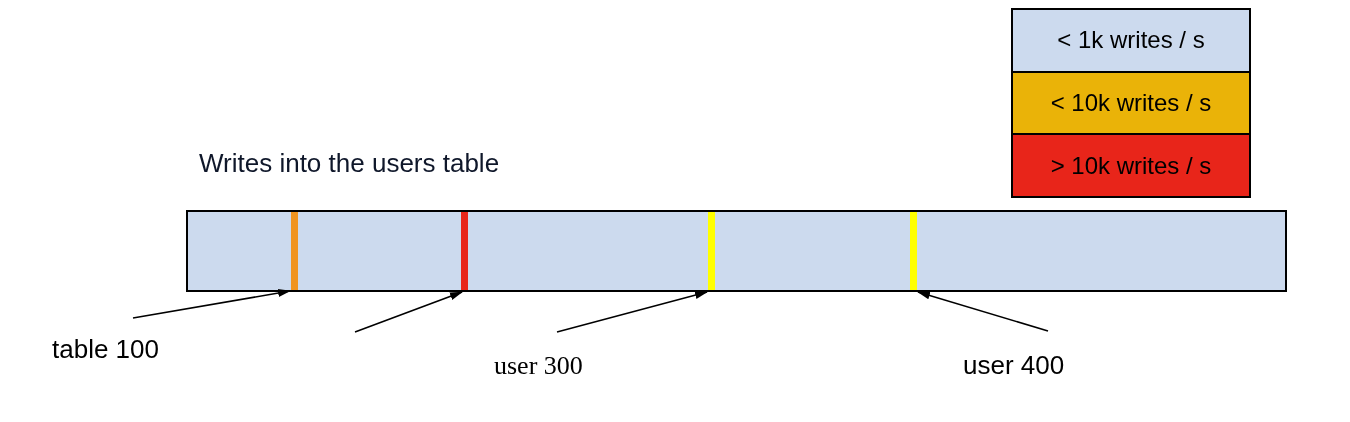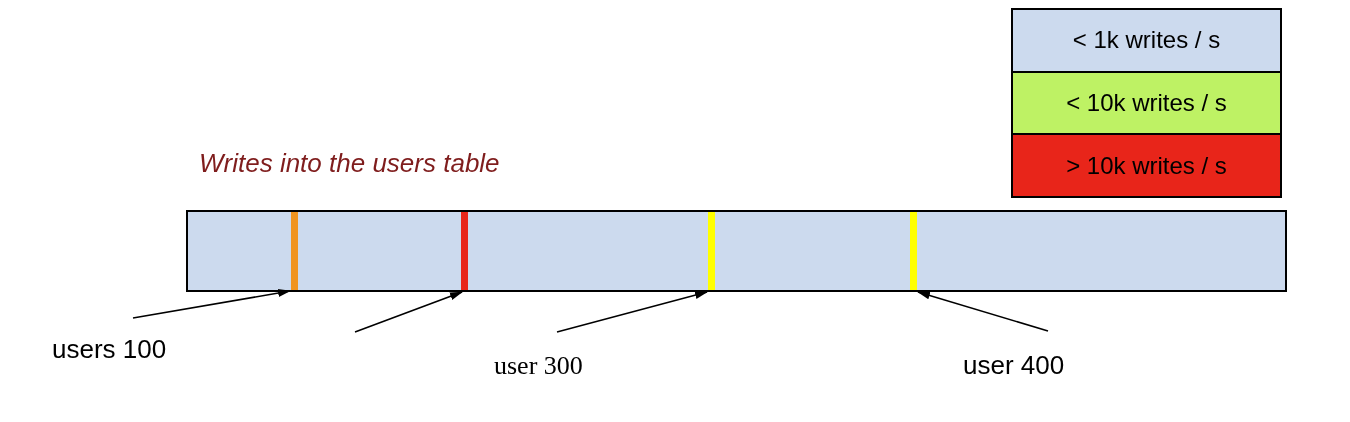--- a/index.html
+++ b/index.html
@@ -13,44 +13,43 @@
     width: 1350px;
     height: 422px;
     background: #ffffff;
     overflow: hidden;
   }
   .title {
     position: absolute;
     left: 199px;
     top: 148px;
     font-size: 26px;
-    color: #7f1d1d;
+    color: #0f172a;
     white-space: nowrap;
-    font-style: italic;
   }
   .bar {
     position: absolute;
     left: 186px;
     top: 210px;
     width: 1101px;
     height: 82px;
     border: 2px solid #000000;
     box-sizing: border-box;
   }
   .marker {
     position: absolute;
     top: 0;
     bottom: 0;
     width: 7px;
   }
   .legend {
     position: absolute;
     left: 1011px;
     top: 8px;
-    width: 271px;
+    width: 240px;
     height: 190px;
     border: 2px solid #000000;
     box-sizing: border-box;
     display: flex;
     flex-direction: column;
   }
   .legend-row {
     flex: 1 1 0;
     display: flex;
     align-items: center;
@@ -84,21 +83,21 @@
 <body>
 
 <div id="canvas">
 
   <div class="title">Writes into the users table</div>
 
   <div class="legend">
     <div class="legend-row" style="background-color: rgb(204, 218, 238);">
       <span>&lt; 1k writes / s</span>
     </div>
-    <div class="legend-row" style="background-color: #bef264;">
+    <div class="legend-row" style="background-color: #eab308;">
       <span>&lt; 10k writes / s</span>
     </div>
     <div class="legend-row" style="background-color: rgb(232, 37, 26);">
       <span>&gt; 10k writes / s</span>
     </div>
   </div>
 
   <div class="bar" style="background-color: rgb(204, 218, 238);">
     <div class="marker" style="left: 103px; background-color: rgb(240, 148, 32);"></div>
     <div class="marker" style="left: 273px; background-color: rgb(232, 37, 26);"></div>
@@ -111,17 +110,17 @@
       <marker id="arrowhead" markerUnits="userSpaceOnUse" markerWidth="14" markerHeight="10" refX="12" refY="5" orient="auto">
         <path d="M0,1 L13,5 L0,9 z" fill="#000000"></path>
       </marker>
     </defs>
     <line x1="133" y1="318" x2="290" y2="291" stroke="#000000" stroke-width="1.6" marker-end="url(#arrowhead)"></line>
     <line x1="355" y1="332" x2="462" y2="292" stroke="#000000" stroke-width="1.6" marker-end="url(#arrowhead)"></line>
     <line x1="557" y1="332" x2="707" y2="292" stroke="#000000" stroke-width="1.6" marker-end="url(#arrowhead)"></line>
     <line x1="1048" y1="331" x2="918" y2="292" stroke="#000000" stroke-width="1.6" marker-end="url(#arrowhead)"></line>
   </svg>
 
-  <div class="user-label label-user-100">users 100</div>
+  <div class="user-label label-user-100">table 100</div>
   <div class="user-label label-user-300">user 300</div>
   <div class="user-label label-user-400">user 400</div>
 
 </div>
 
 </body></html>

